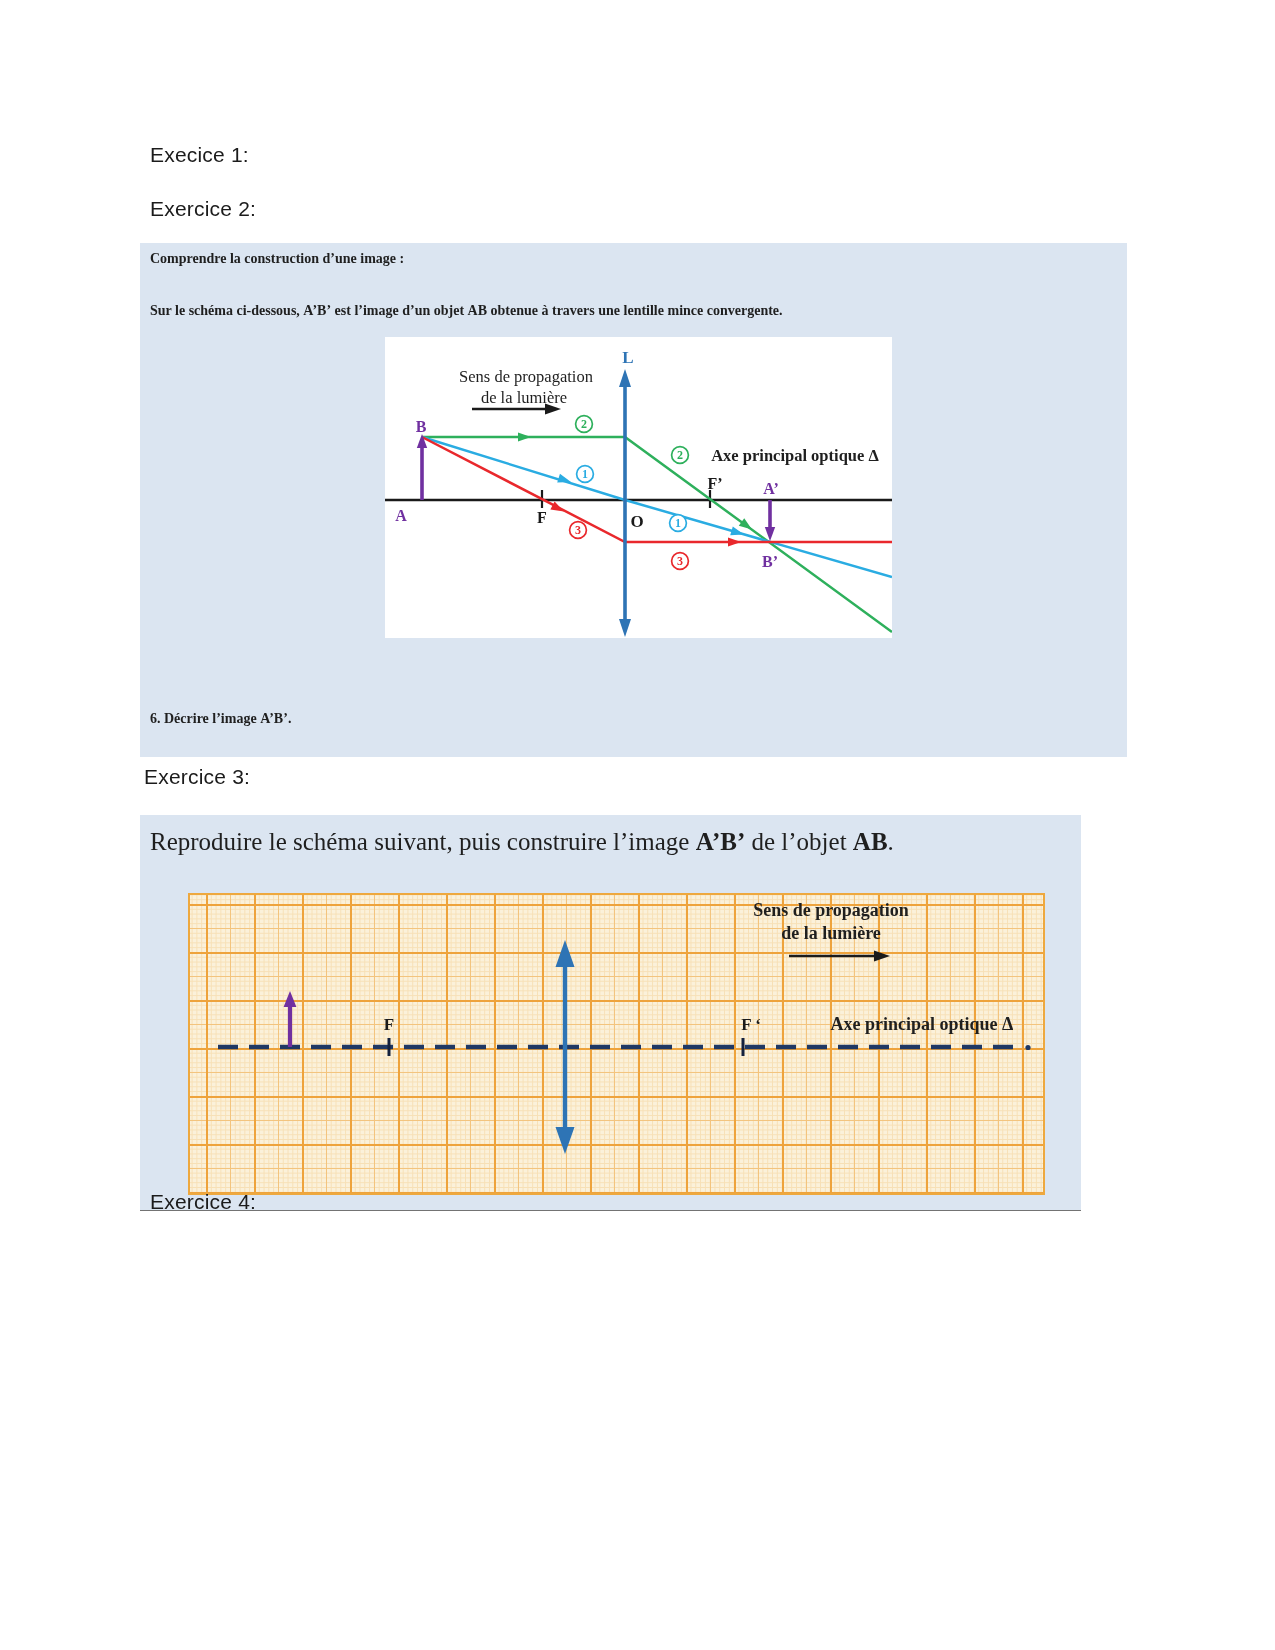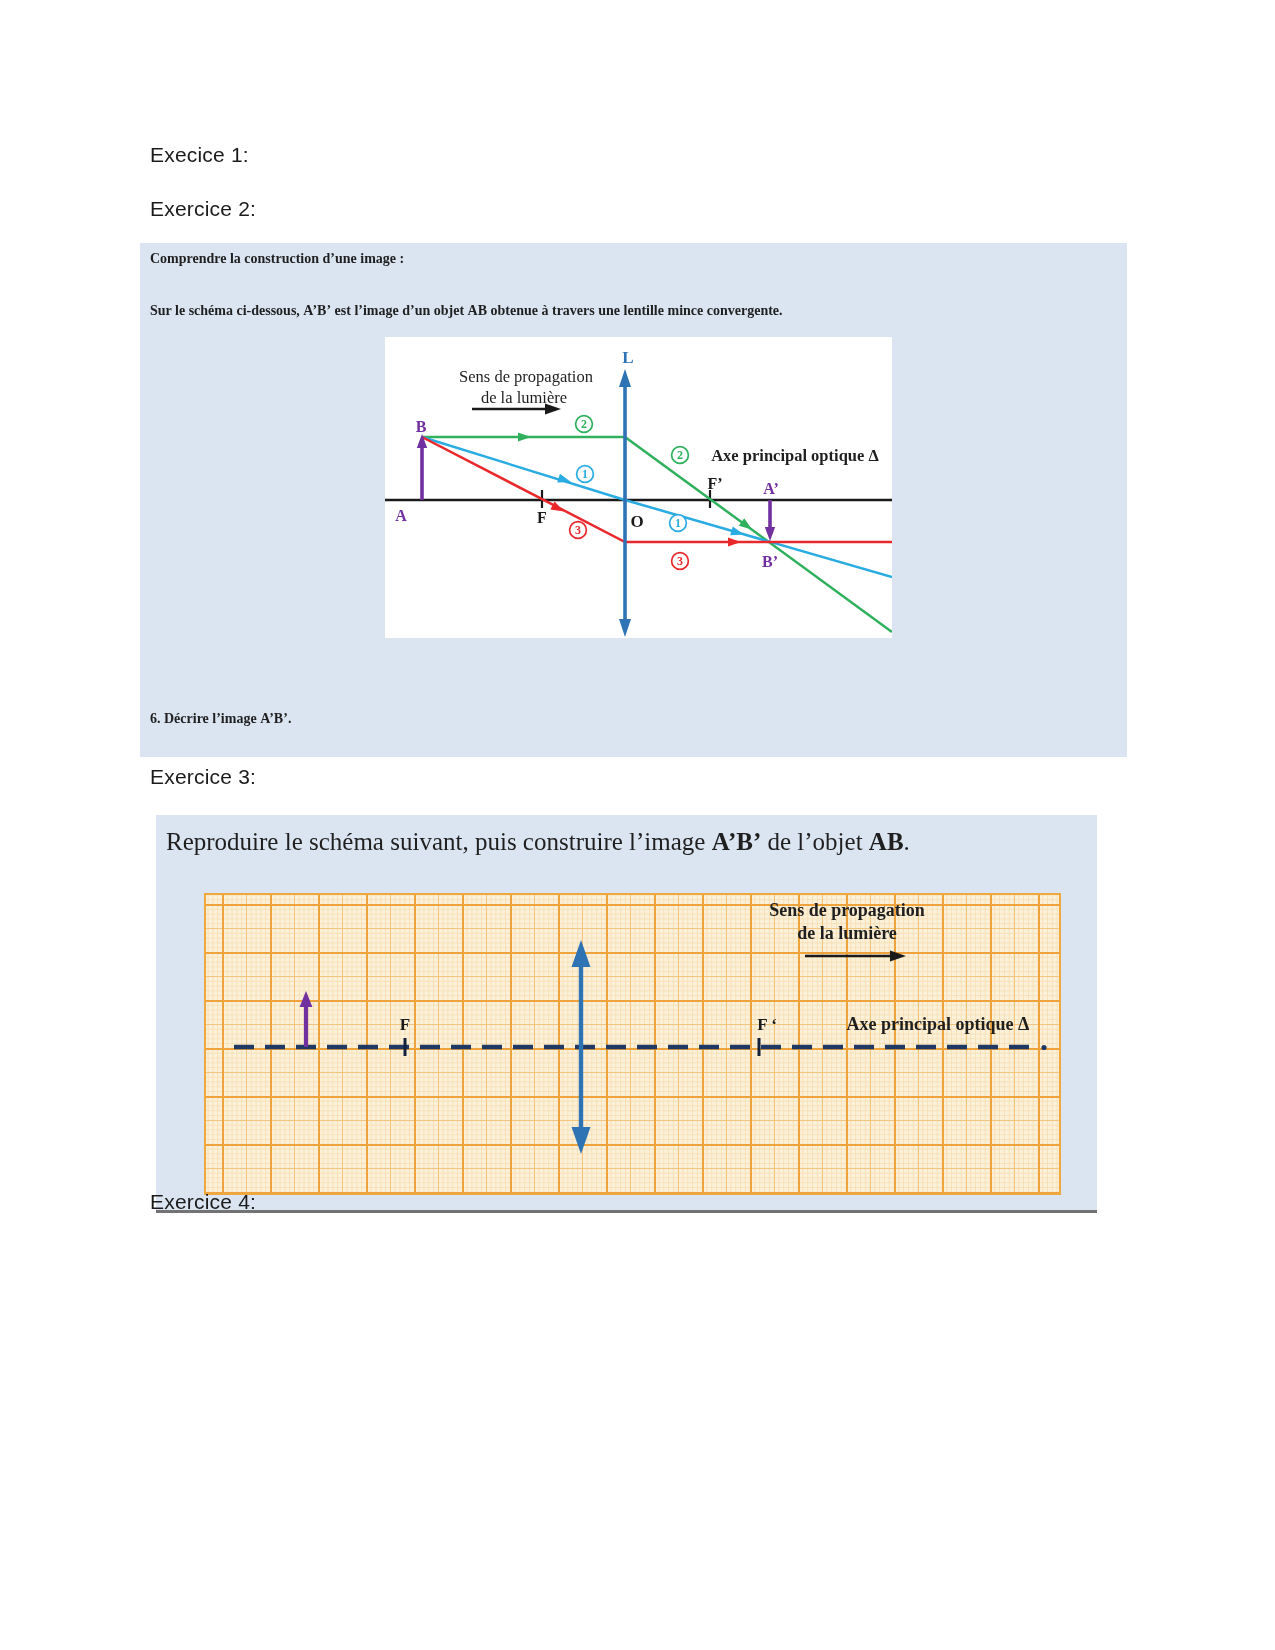--- a/index.html
+++ b/index.html
@@ -2,21 +2,21 @@
 <html><head>
 <meta charset="utf-8">
 <style>
   html,body{margin:0;padding:0;background:#ffffff;}
   .page{position:relative;width:1275px;height:1570px;background:#ffffff;overflow:hidden;
         font-family:"Liberation Serif","DejaVu Serif",serif;color:#1b1b1b;border-radius:7px;}
   .hd{position:absolute;margin:0;font-family:"Liberation Sans","DejaVu Sans",sans-serif;
       font-size:21px;font-weight:400;color:#1b1b1b;letter-spacing:0.2px;}
   .panel{position:absolute;background:#dbe5f1;}
   .panel-ex2{left:140px;top:243px;width:987px;height:514px;}
-  .panel-ex3{left:140px;top:815px;width:941px;height:395px;border-bottom:3px solid #737373;box-sizing:content-box;margin-left:16px;}
+  .panel-ex3{left:140px;top:815px;width:941px;height:395px;border-bottom:1px solid #737373;box-sizing:content-box;}
   .serif-line{position:absolute;margin:0;font-size:14px;line-height:24px;white-space:nowrap;color:#1f1f1f;font-weight:bold;}
   .title3{position:absolute;margin:0;font-size:25px;line-height:30px;white-space:nowrap;color:#1f1f1f;}
   .diagram1{position:absolute;left:245px;top:94px;width:507px;height:301px;background:#ffffff;}
   .diagram1 svg{display:block;}
   .graph-paper{position:absolute;left:48px;top:78px;width:857px;height:302px;box-sizing:border-box;
       background-color:#fbf1da;border:2px solid #eea83e;
       background-image:
         linear-gradient(to bottom,#eea33c 1.6px,transparent 1.6px),
         linear-gradient(to right,#eea33c 1.6px,transparent 1.6px),
         linear-gradient(to bottom,#f3c47e 1px,transparent 1px),
@@ -108,21 +108,21 @@
         <text x="330" y="152" font-size="16" font-weight="bold" fill="#1a1a1a" text-anchor="middle">F’</text>
         <text x="386" y="157" font-size="16" font-weight="bold" fill="#7030a0" text-anchor="middle">A’</text>
         <text x="385" y="230" font-size="16" font-weight="bold" fill="#7030a0" text-anchor="middle">B’</text>
       </svg>
     </div>
 
 
     <p class="serif-line" style="left:10px;top:464px;"><span>6. Décrire l’image </span><b>A’B’</b><span>.</span></p>
   </section>
 
-  <h2 class="hd" style="left:150px;top:765px;">Exercice 3:</h2>
+  <h2 class="hd" style="left:144px;top:765px;">Exercice 3:</h2>
 
   <section class="panel panel-ex3">
     <p class="title3" style="left:10px;top:12px;"><span>Reproduire le schéma suivant, puis construire l’image </span><b>A’B’</b><span> de l’objet </span><b>AB</b><span>.</span></p>
 
     <div class="graph-paper">
       <svg width="853" height="298" viewBox="0 0 853 298">
 
         <line x1="28" y1="152" x2="824" y2="152" stroke="#1f3864" stroke-width="4.6" stroke-dasharray="20 11"></line>
         <circle cx="838" cy="152.5" r="2.6" fill="#1f3864"></circle>
         <line x1="199" y1="143" x2="199" y2="161" stroke="#14213d" stroke-width="3"></line>

